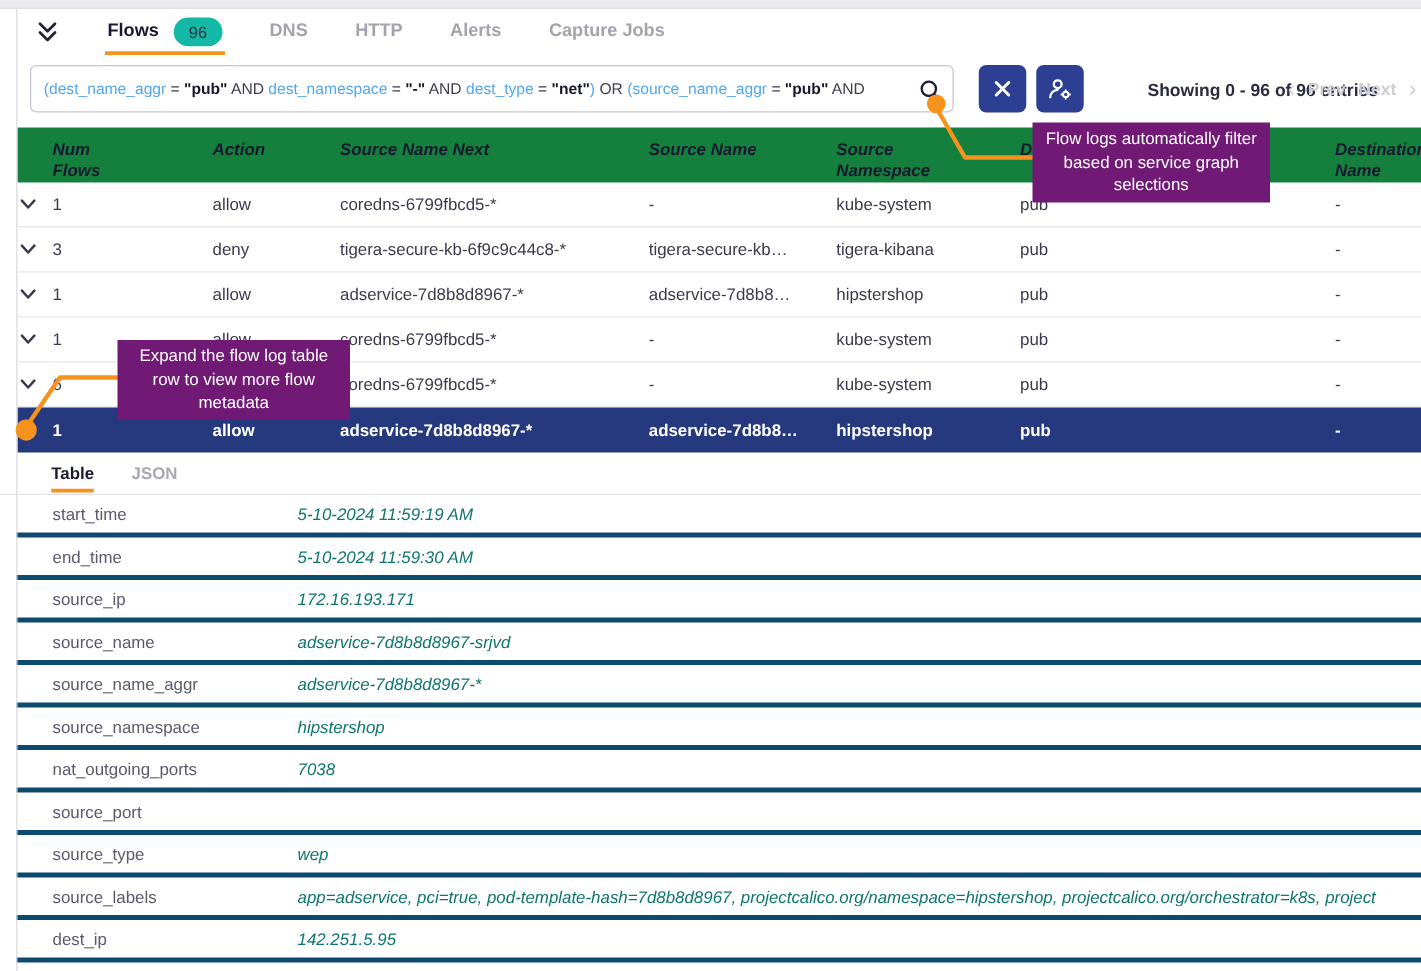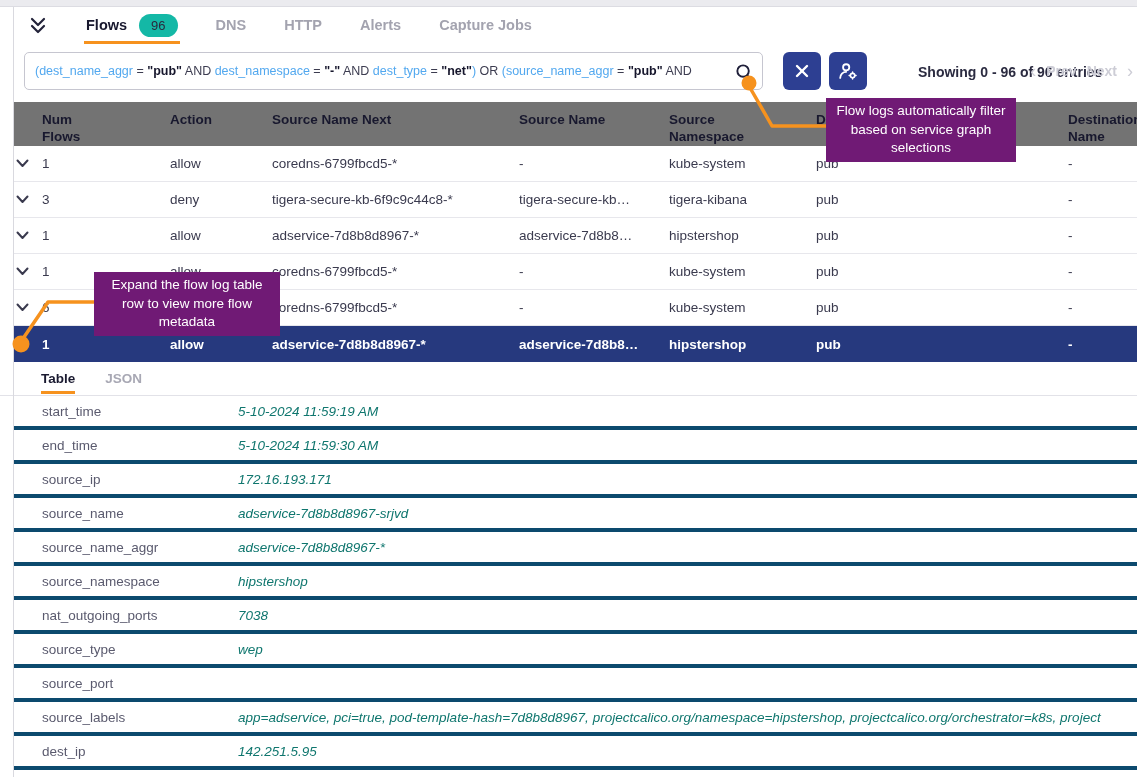--- a/index.html
+++ b/index.html
@@ -31,21 +31,21 @@
   .search-ic { position:absolute; right:7px; top:9px; }
   .sq-btn { position:absolute; top:9px; width:38px; height:38px; background:#2d3f92; border:none; border-radius:6px; display:flex; align-items:center; justify-content:center; cursor:pointer; padding:0; }
   .btn-clear { left:783px; }
   .btn-user { left:829px; }
   .showing { position:absolute; left:918px; top:21px; font-size:14px; font-weight:600; color:#2b2b40; white-space:nowrap; }
   .pager { position:absolute; right:4px; top:20px; font-size:14px; font-weight:700; color:#cdcdd6; display:flex; align-items:center; gap:10px; white-space:nowrap; }
   .pager .angle { font-size:18px; font-weight:400; line-height:14px; }
 
   
   .grid-cols { display:grid; grid-template-columns:28px 128px 102px 247px 150px 147px 252px 1fr; }
-  .flow-header { margin-left:14px; background:#737373; min-height:44px; padding-top:9px; font-weight:700; font-size:13.5px; color:#18182e; line-height:17px; align-items:start; }
+  .flow-header { margin-left:14px; background:#15803d; min-height:44px; padding-top:9px; font-weight:700; font-size:13.5px; color:#18182e; line-height:17px; align-items:start;font-style:italic; }
   .flow-header .hc span { display:inline-block; }
   .flow-header .hc:nth-child(2) span { max-width:46px; }
   .flow-header .hc:nth-child(6) span { max-width:94px; }
   .flow-header .hc:nth-child(8) span { max-width:94px; }
   .flow-row { margin-left:14px; height:36px; align-items:center; border-bottom:1px solid #e7e7ec; font-size:13.5px; color:#3a3a4e; cursor:pointer; }
   .flow-row > div { white-space:nowrap; overflow:hidden; padding-right:10px; }
   .flow-row .chev { display:flex; align-items:center; padding-left:2px; }
   .flow-row.selected { background:#26397e; color:#ffffff; font-weight:700; border-bottom:none; }
   .flow-row.selected .chev svg { visibility:hidden; }
 
@@ -290,27 +290,27 @@
       <div class="kv-key">source_namespace</div>
       <div class="kv-val">hipstershop</div>
     </div>
 
     <div class="kv-row">
       <div class="kv-key">nat_outgoing_ports</div>
       <div class="kv-val">7038</div>
     </div>
 
     <div class="kv-row">
+      <div class="kv-key">source_port</div>
+      <div class="kv-val"></div>
+    </div>
+
+    <div class="kv-row">
       <div class="kv-key">source_type</div>
       <div class="kv-val">wep</div>
-    </div>
-
-    <div class="kv-row">
-      <div class="kv-key">source_port</div>
-      <div class="kv-val"></div>
     </div>
 
     <div class="kv-row">
       <div class="kv-key">source_labels</div>
       <div class="kv-val">app=adservice, pci=true, pod-template-hash=7d8b8d8967, projectcalico.org/namespace=hipstershop, projectcalico.org/orchestrator=k8s, project</div>
     </div>
 
     <div class="kv-row">
       <div class="kv-key">dest_ip</div>
       <div class="kv-val">142.251.5.95</div>

